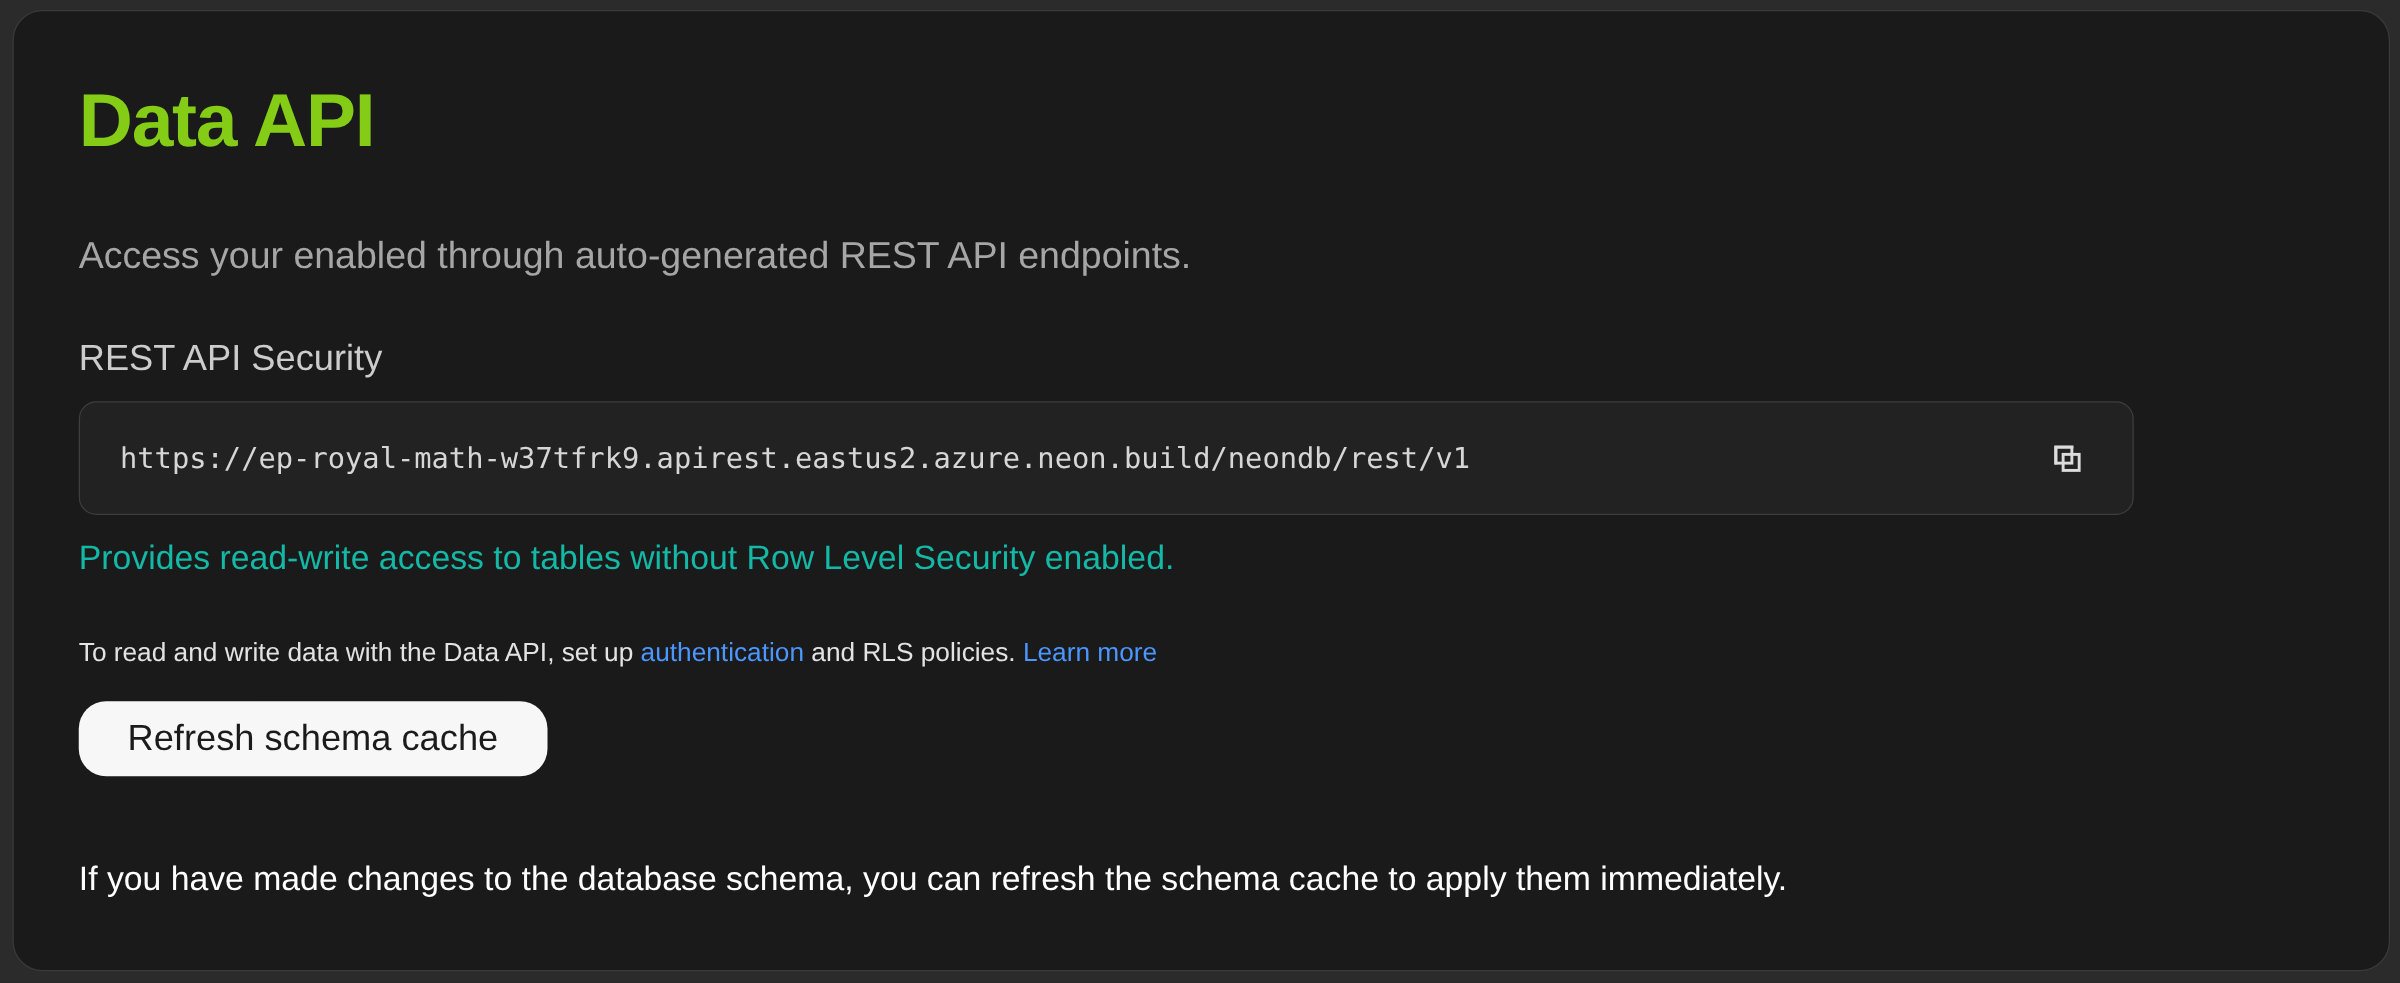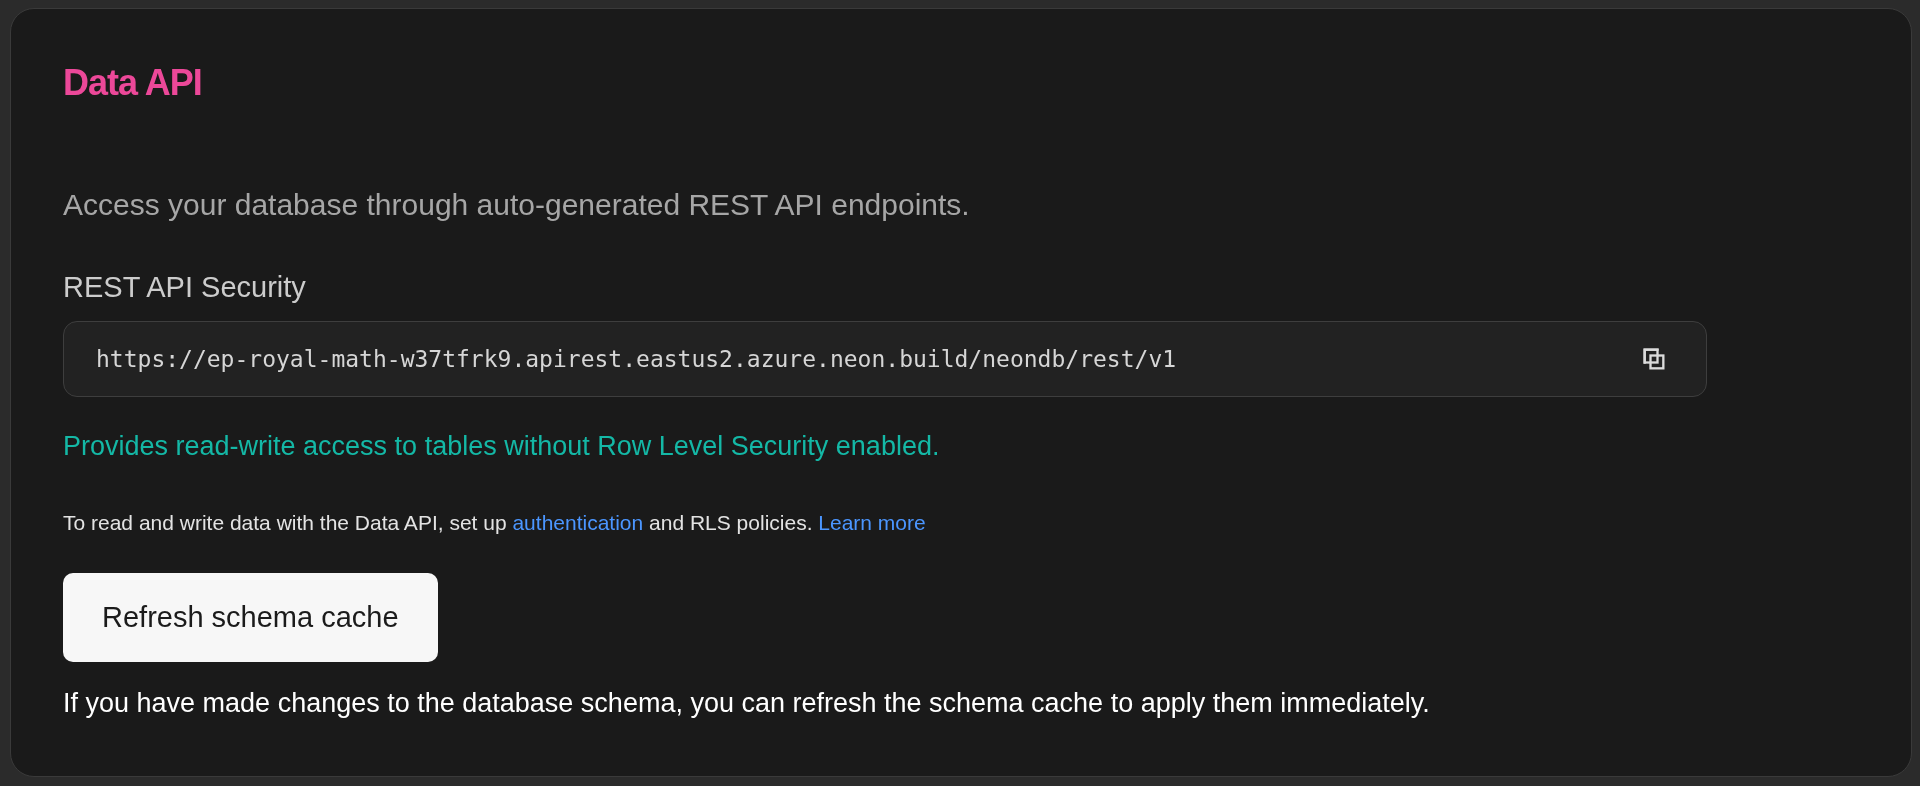--- a/index.html
+++ b/index.html
@@ -14,42 +14,42 @@
     left: 10px; top: 8px; right: 8px; bottom: 9px;
     background: #1a1a1a;
     border: 1px solid #3a3a3a;
     border-radius: 24px;
     overflow: hidden;
   }
   .card > * { position: absolute; left: 52px; }
 
   .page-title {
     top: 52px;
-    font-size: 36px;
+    font-size: 60px;
     font-weight: 700;
     letter-spacing: -1px;
-    color: #ec4899;
+    color: #84cc16;
     line-height: 1.2;
   }
   .page-description {
     top: 176px;
     font-size: 30px;
     color: #a6a6a6;
     line-height: 1.3;
   }
   .endpoint-label {
     top: 260px;
     font-size: 29px;
     color: #cccccc;
     line-height: 1.3;
   }
   .endpoint-field {
     top: 312px;
     width: 1644px;
-    height: 76px;
+    height: 91px;
     background: #222222;
     border: 1px solid #3e3e3e;
     border-radius: 14px;
     display: flex;
     align-items: center;
     padding: 0 30px 0 32px;
   }
   .endpoint-url {
     flex: 1;
     font-family: "DejaVu Sans Mono", "Liberation Mono", monospace;
@@ -80,26 +80,26 @@
     font-size: 21px;
     color: #e3e3e3;
     line-height: 1.3;
   }
   .link {
     color: #4b96ff;
     cursor: pointer;
     text-decoration: none;
   }
   .refresh-button {
-    top: 564px;
-    height: 89px;
+    top: 552px;
+    height: 60px;
     background: #f7f7f7;
     color: #1b1b1b;
     border: none;
-    border-radius: 10px;
+    border-radius: 22px;
     padding: 0 39px;
     font-family: "Liberation Sans", sans-serif;
     font-size: 29px;
     font-weight: 500;
     display: flex;
     align-items: center;
     cursor: pointer;
   }
   .refresh-helper {
     top: 677px;
@@ -108,21 +108,21 @@
     line-height: 1.3;
   }
 </style>
 </head>
 <body>
 
 <div class="card">
 
   <h1 class="page-title">Data API</h1>
 
-  <p class="page-description">Access your database through auto-generated REST API endpoints.</p>
+  <p class="page-description">Access your enabled through auto-generated REST API endpoints.</p>
 
   <div class="endpoint-label">REST API Security</div>
 
   <div class="endpoint-field">
     <span class="endpoint-url">https://ep-royal-math-w37tfrk9.apirest.eastus2.azure.neon.build/neondb/rest/v1</span>
     <button class="copy-button">
       <span style="display:flex">
         <svg width="28" height="28" viewBox="0 0 24 24" fill="none" stroke="currentColor" stroke-width="2" stroke-linejoin="miter">
           <rect x="9" y="9" width="11" height="11"></rect>
           <path d="M5 15 H4 V4 H15 V5"></path>

